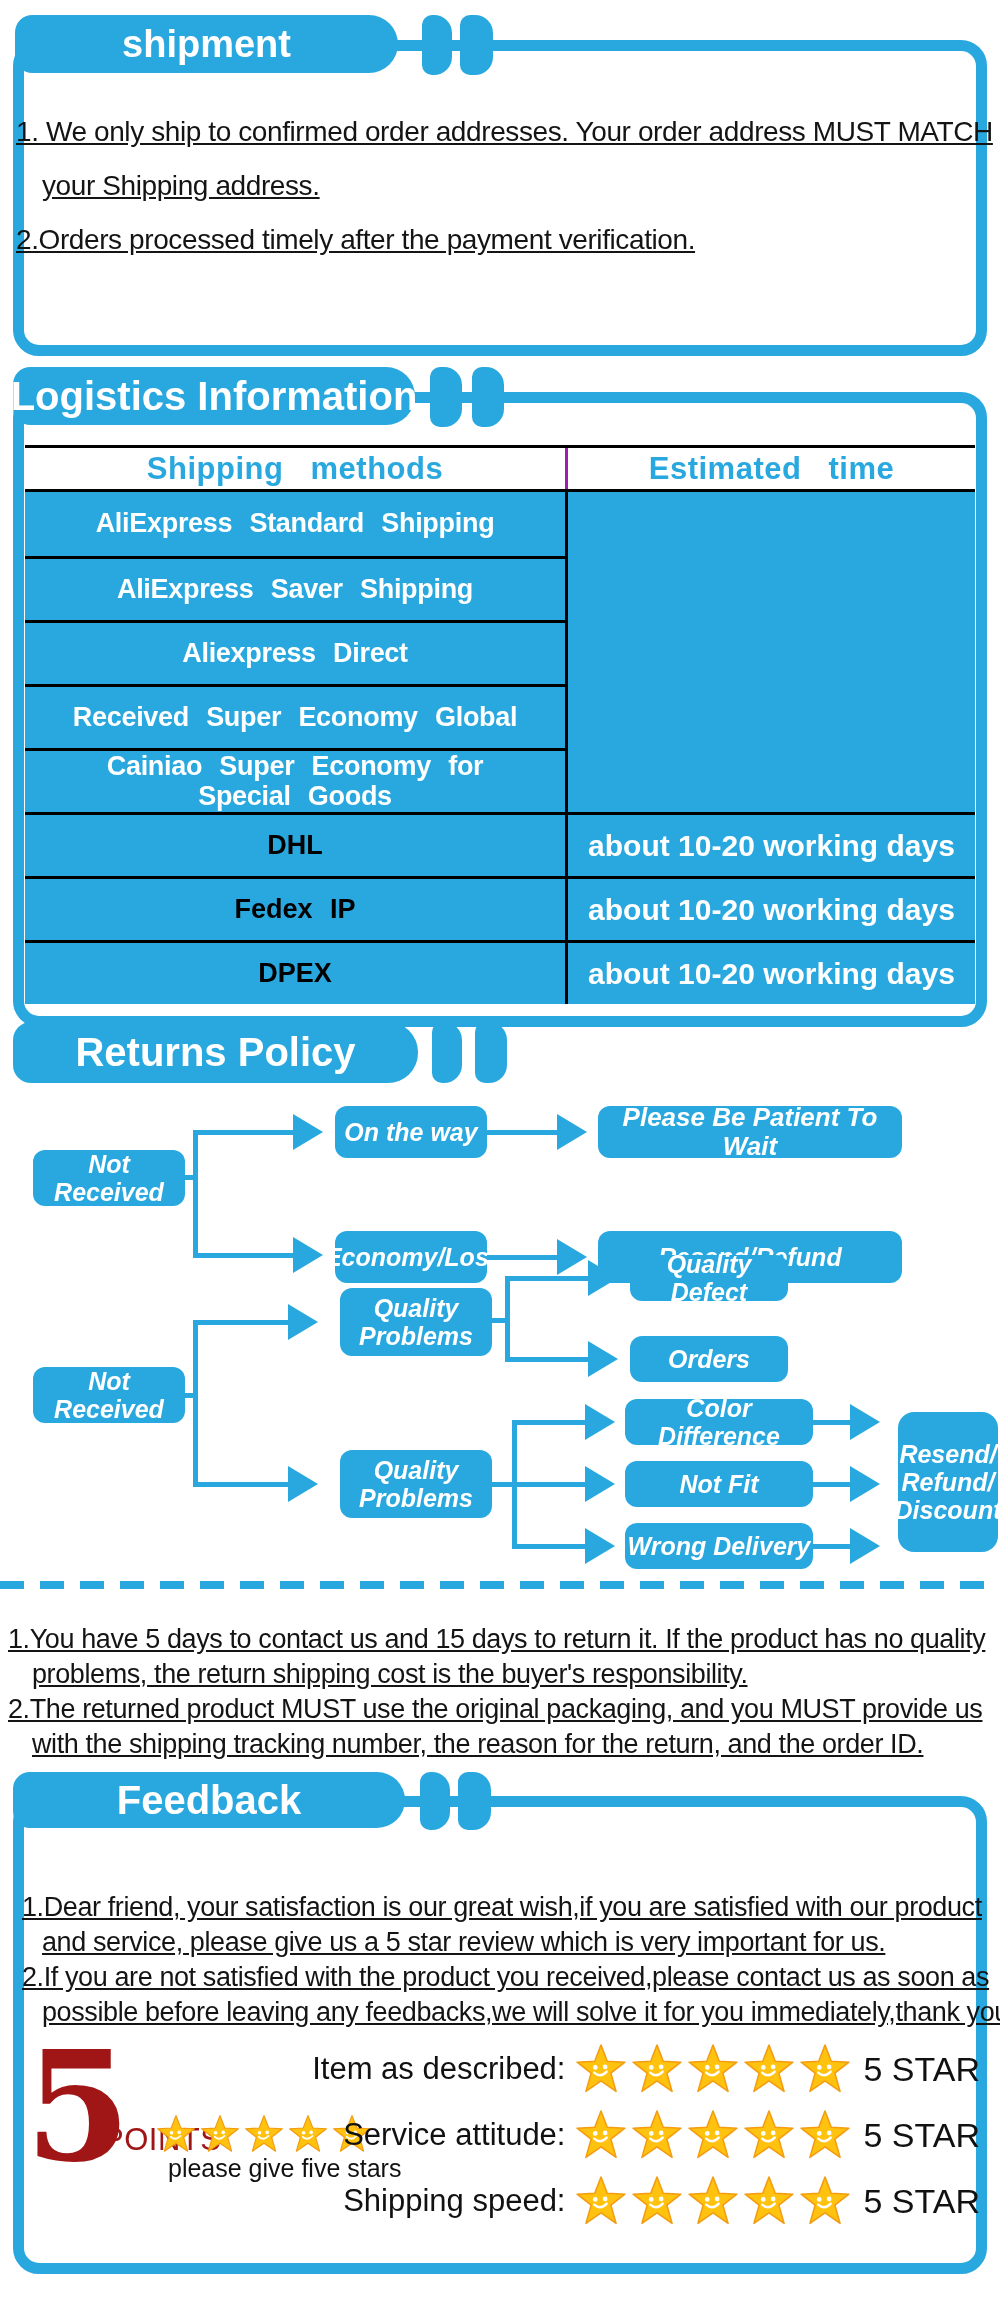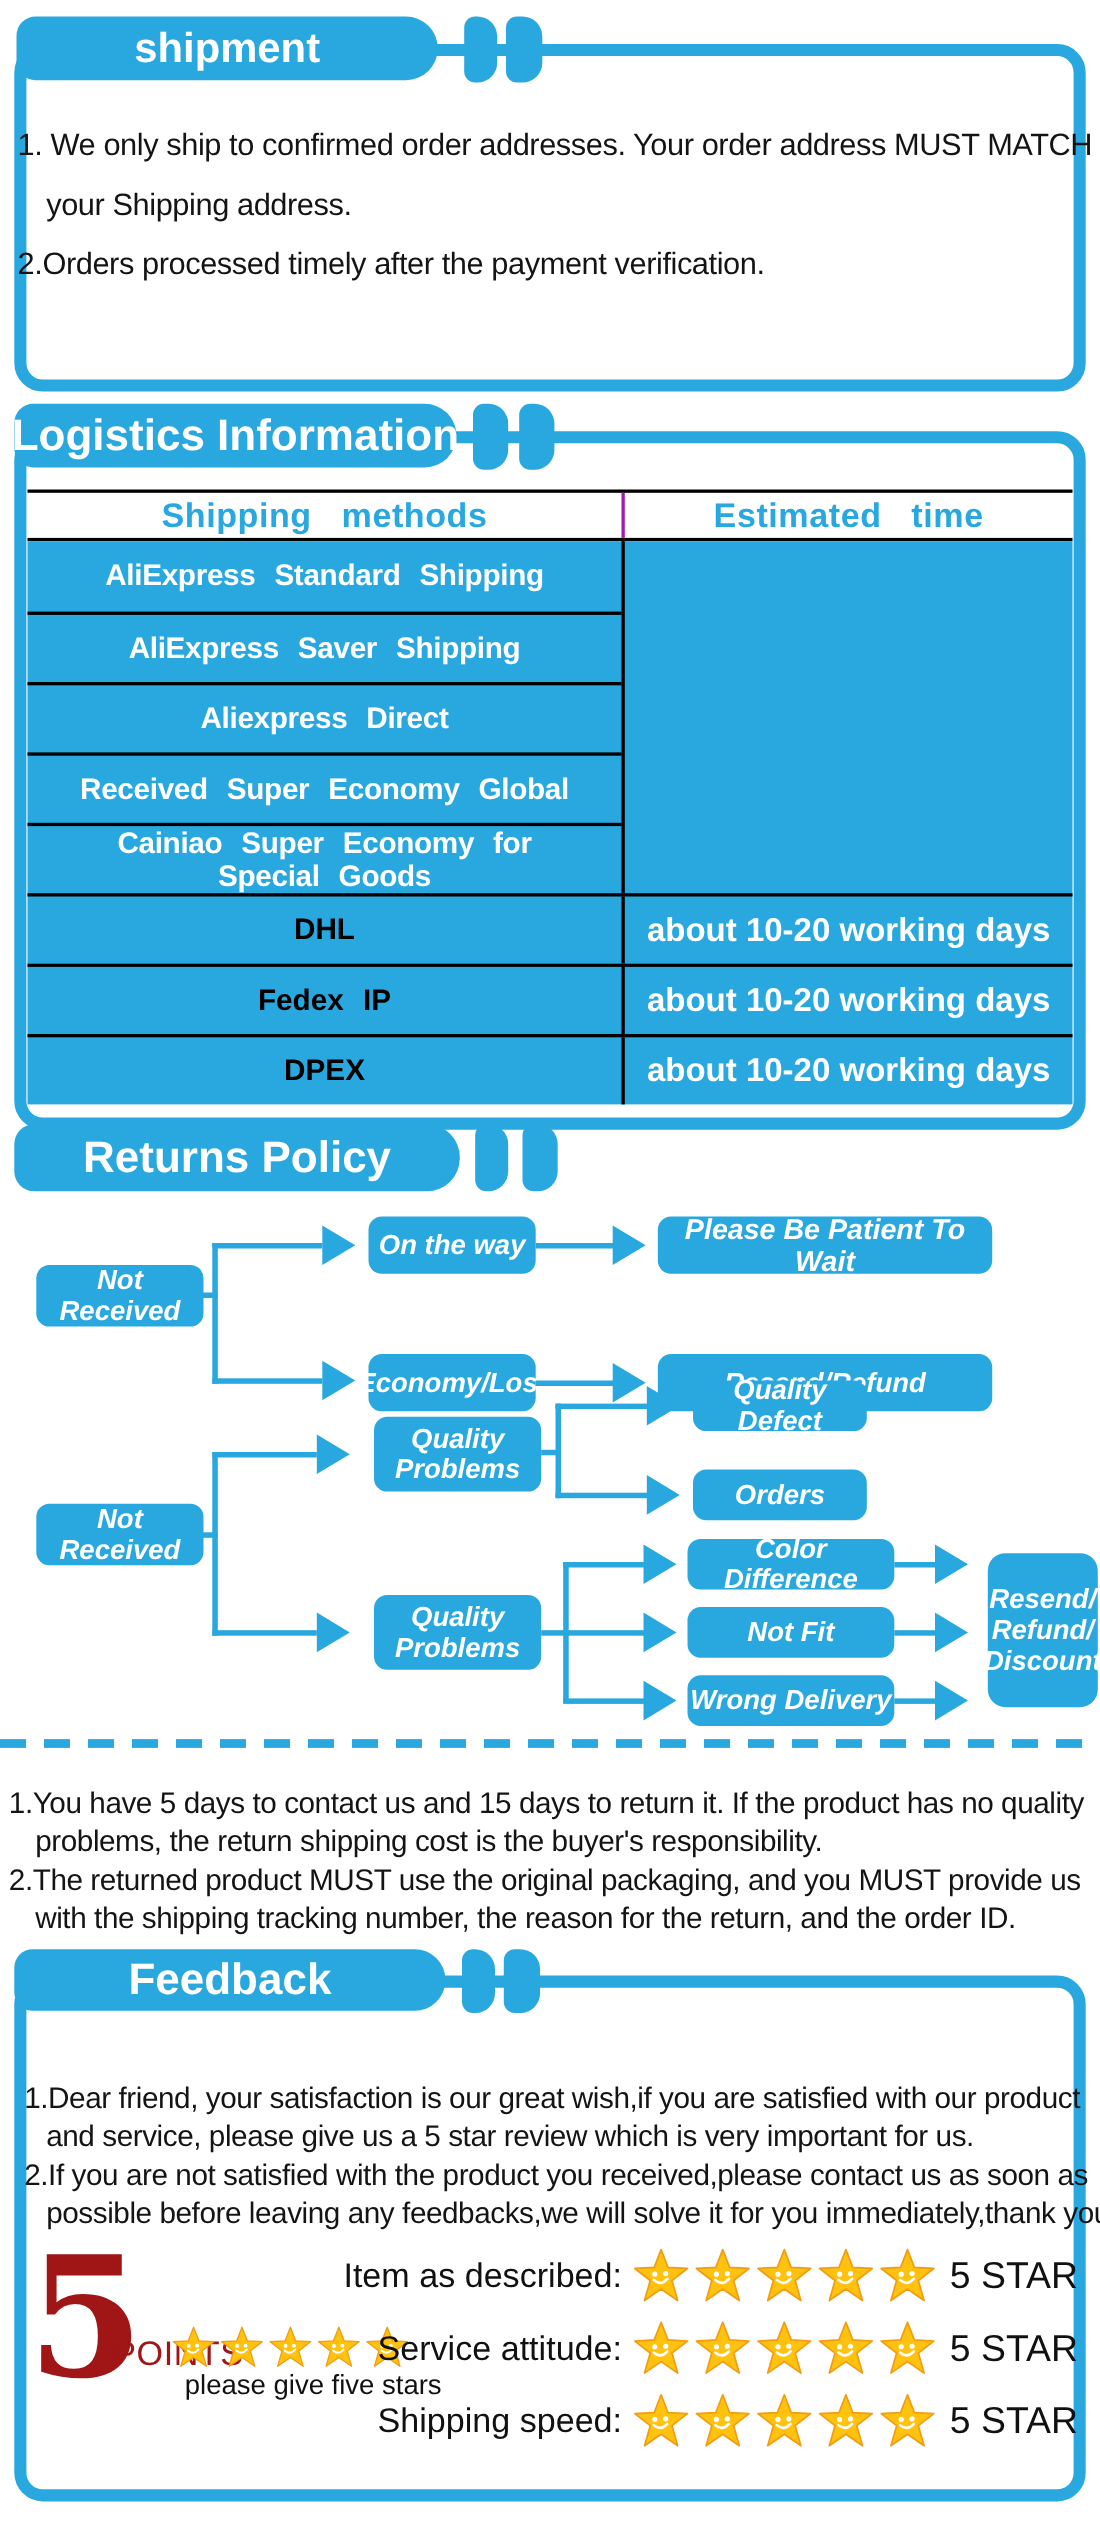--- a/index.html
+++ b/index.html
@@ -20,21 +20,21 @@
     position:absolute;background:var(--blue);border-radius:18px 30px 30px 18px;
     display:flex;align-items:center;justify-content:center;
     color:#fff;font-weight:bold;
   }
   .pill span{white-space:nowrap;}
   .bar{
     position:absolute;background:var(--blue);border-radius:10px 18px 18px 10px;
   }
   
   .textblock{position:absolute;font-size:28px;letter-spacing:-0.4px;line-height:54px;color:var(--ink);}
-  .textblock .line{white-space:nowrap;}
+  .textblock .line{white-space:nowrap;text-decoration:underline;}
   .tb-tight{line-height:35px;font-size:27px;}
   .ship-lines .line:nth-of-type(2){padding-left:26px;}
   .notes-lines .line:nth-of-type(2),.notes-lines .line:nth-of-type(4){padding-left:24px;}
   .fb-lines .line:nth-of-type(2),.fb-lines .line:nth-of-type(4){padding-left:20px;}
   
   .lg-table{position:absolute;left:25px;top:445px;width:950px;}
   .thead{display:flex;height:47px;background:#fff;border-top:3px solid #000;border-bottom:3px solid #000;box-sizing:border-box;}
   .th{display:flex;align-items:center;justify-content:center;color:var(--blue);
       font-weight:bold;font-size:31px;word-spacing:18px;letter-spacing:0.5px;}
   .c1{width:543px;box-sizing:border-box;border-right:3px solid #a21caf;}

